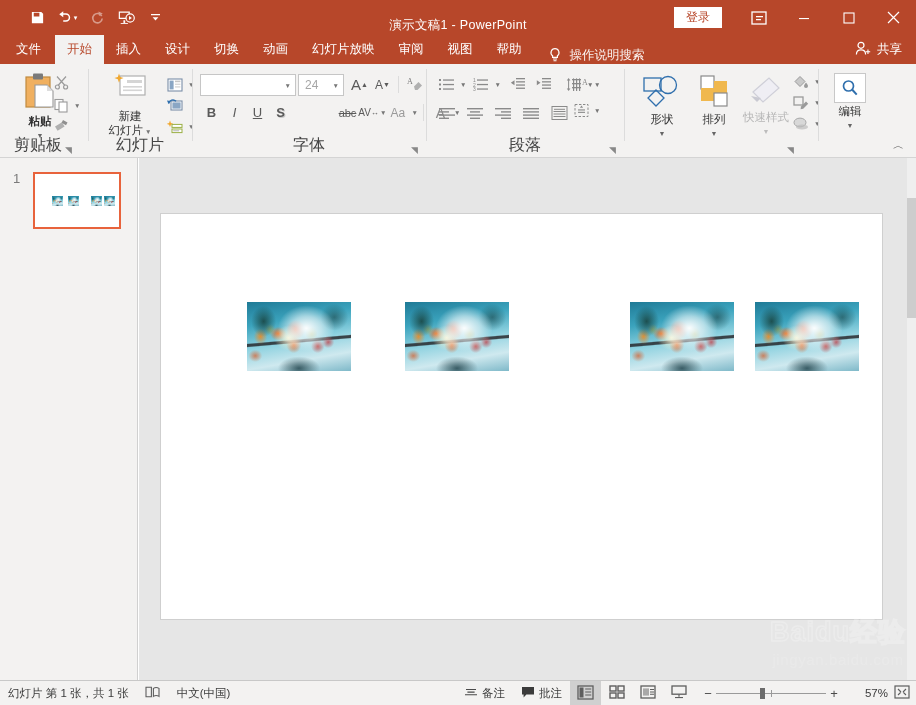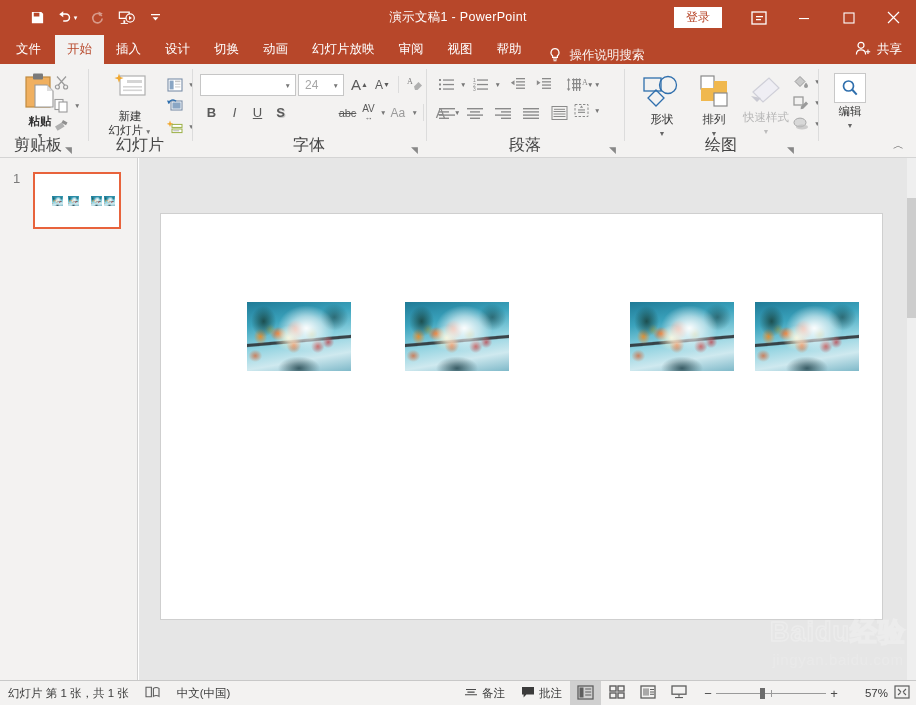--- a/index.html
+++ b/index.html
@@ -19,21 +19,21 @@
   .qat-btn {
     width: 30px; height: 26px; display: flex; align-items: center; justify-content: center;
     color: #fff; position: relative;
   }
   .qat-btn.dim { opacity: .45; }
   .qat-btn svg { display: block; }
   .qat-caret { font-size: 7px; line-height: 1; margin-left: 1px; color: #fff; }
   .qat-more { width: 26px; height: 26px; display: flex; align-items: center; justify-content: center; color:#fff; }
 
   .title-text {
-    position: absolute; left: 0; right: 0; top: 0; height: 35px;
+    position: absolute; left: 0; right: 0; top: 8px; height: 35px;
     display: flex; align-items: center; justify-content: center;
     color: #fff; font-size: 12.5px; letter-spacing: .3px; pointer-events: none;
   }
   .win-right {
     position: absolute; right: 0; top: 0; height: 35px; display: flex; align-items: center;
   }
   .signin {
     background: #fff; color: #b7472a; font-size: 12px; padding: 3px 12px;
     margin-right: 14px; line-height: 15px;
   }
@@ -401,21 +401,21 @@
         </span>
       </div>
       <div style="position:absolute; left:6px; top:38px; display:flex; align-items:center;">
         <span class="ftool b">B</span>
         <span class="ftool i">I</span>
         <span class="ftool u">U</span>
         <span class="ftool" style="font-weight:bold;text-shadow:1px 1px 0 #c9c9c9;">S</span>
         <span class="ftool s" style="font-size:11px;margin-left:44px;">abc</span>
         <span class="smallrow">
           <span class="ftool" style="font-size:10px; line-height:9px; width:19px;">
-            <span style="display:flex;flex-direction:column;align-items:center;">
+            <span style="display:flex;flex-direction:row;align-items:center;">
               <span>AV</span>
               <span style="font-size:8px;">↔</span>
             </span>
           </span>
           <span class="caret-s">▼</span>
         </span>
         <span class="smallrow">
           <span class="ftool" style="font-size:12px;color:#9a9a9a;">Aa</span>
           <span class="caret-s">▼</span>
         </span>
@@ -667,21 +667,20 @@
         <div class="smallrow">
           <span class="smallbtn">
             <svg width="16" height="15" viewBox="0 0 16 15">
               <ellipse cx="7" cy="6.5" rx="6" ry="4.4" fill="#d8d8d8" stroke="#a8a8a8" stroke-width="1"></ellipse>
               <ellipse cx="9" cy="11" rx="6" ry="2.6" fill="#bcbcbc" opacity=".7"></ellipse>
             </svg>
           </span>
           <span class="caret-s">▼</span>
         </div>
       </div>
-      <div class="rgroup-label">绘图</div>
       <div class="dlg-launcher" style="right:22px;">◥</div>
     </div>
     <div class="rsep" style="left:818px;"></div>
 
     <div class="rgroup" style="left:820px; width:60px;">
       <div style="position:absolute; left:8px; top:9px;">
         <div class="bigbtn" style="width:44px;">
           <span style="border:1px solid #c8c8c8; background:#fff; width:32px; height:30px; display:flex; align-items:center; justify-content:center;">
             <svg width="18" height="18" viewBox="0 0 18 18">
               <circle cx="7.5" cy="7" r="5" fill="none" stroke="#2f6fad" stroke-width="1.7"></circle>

